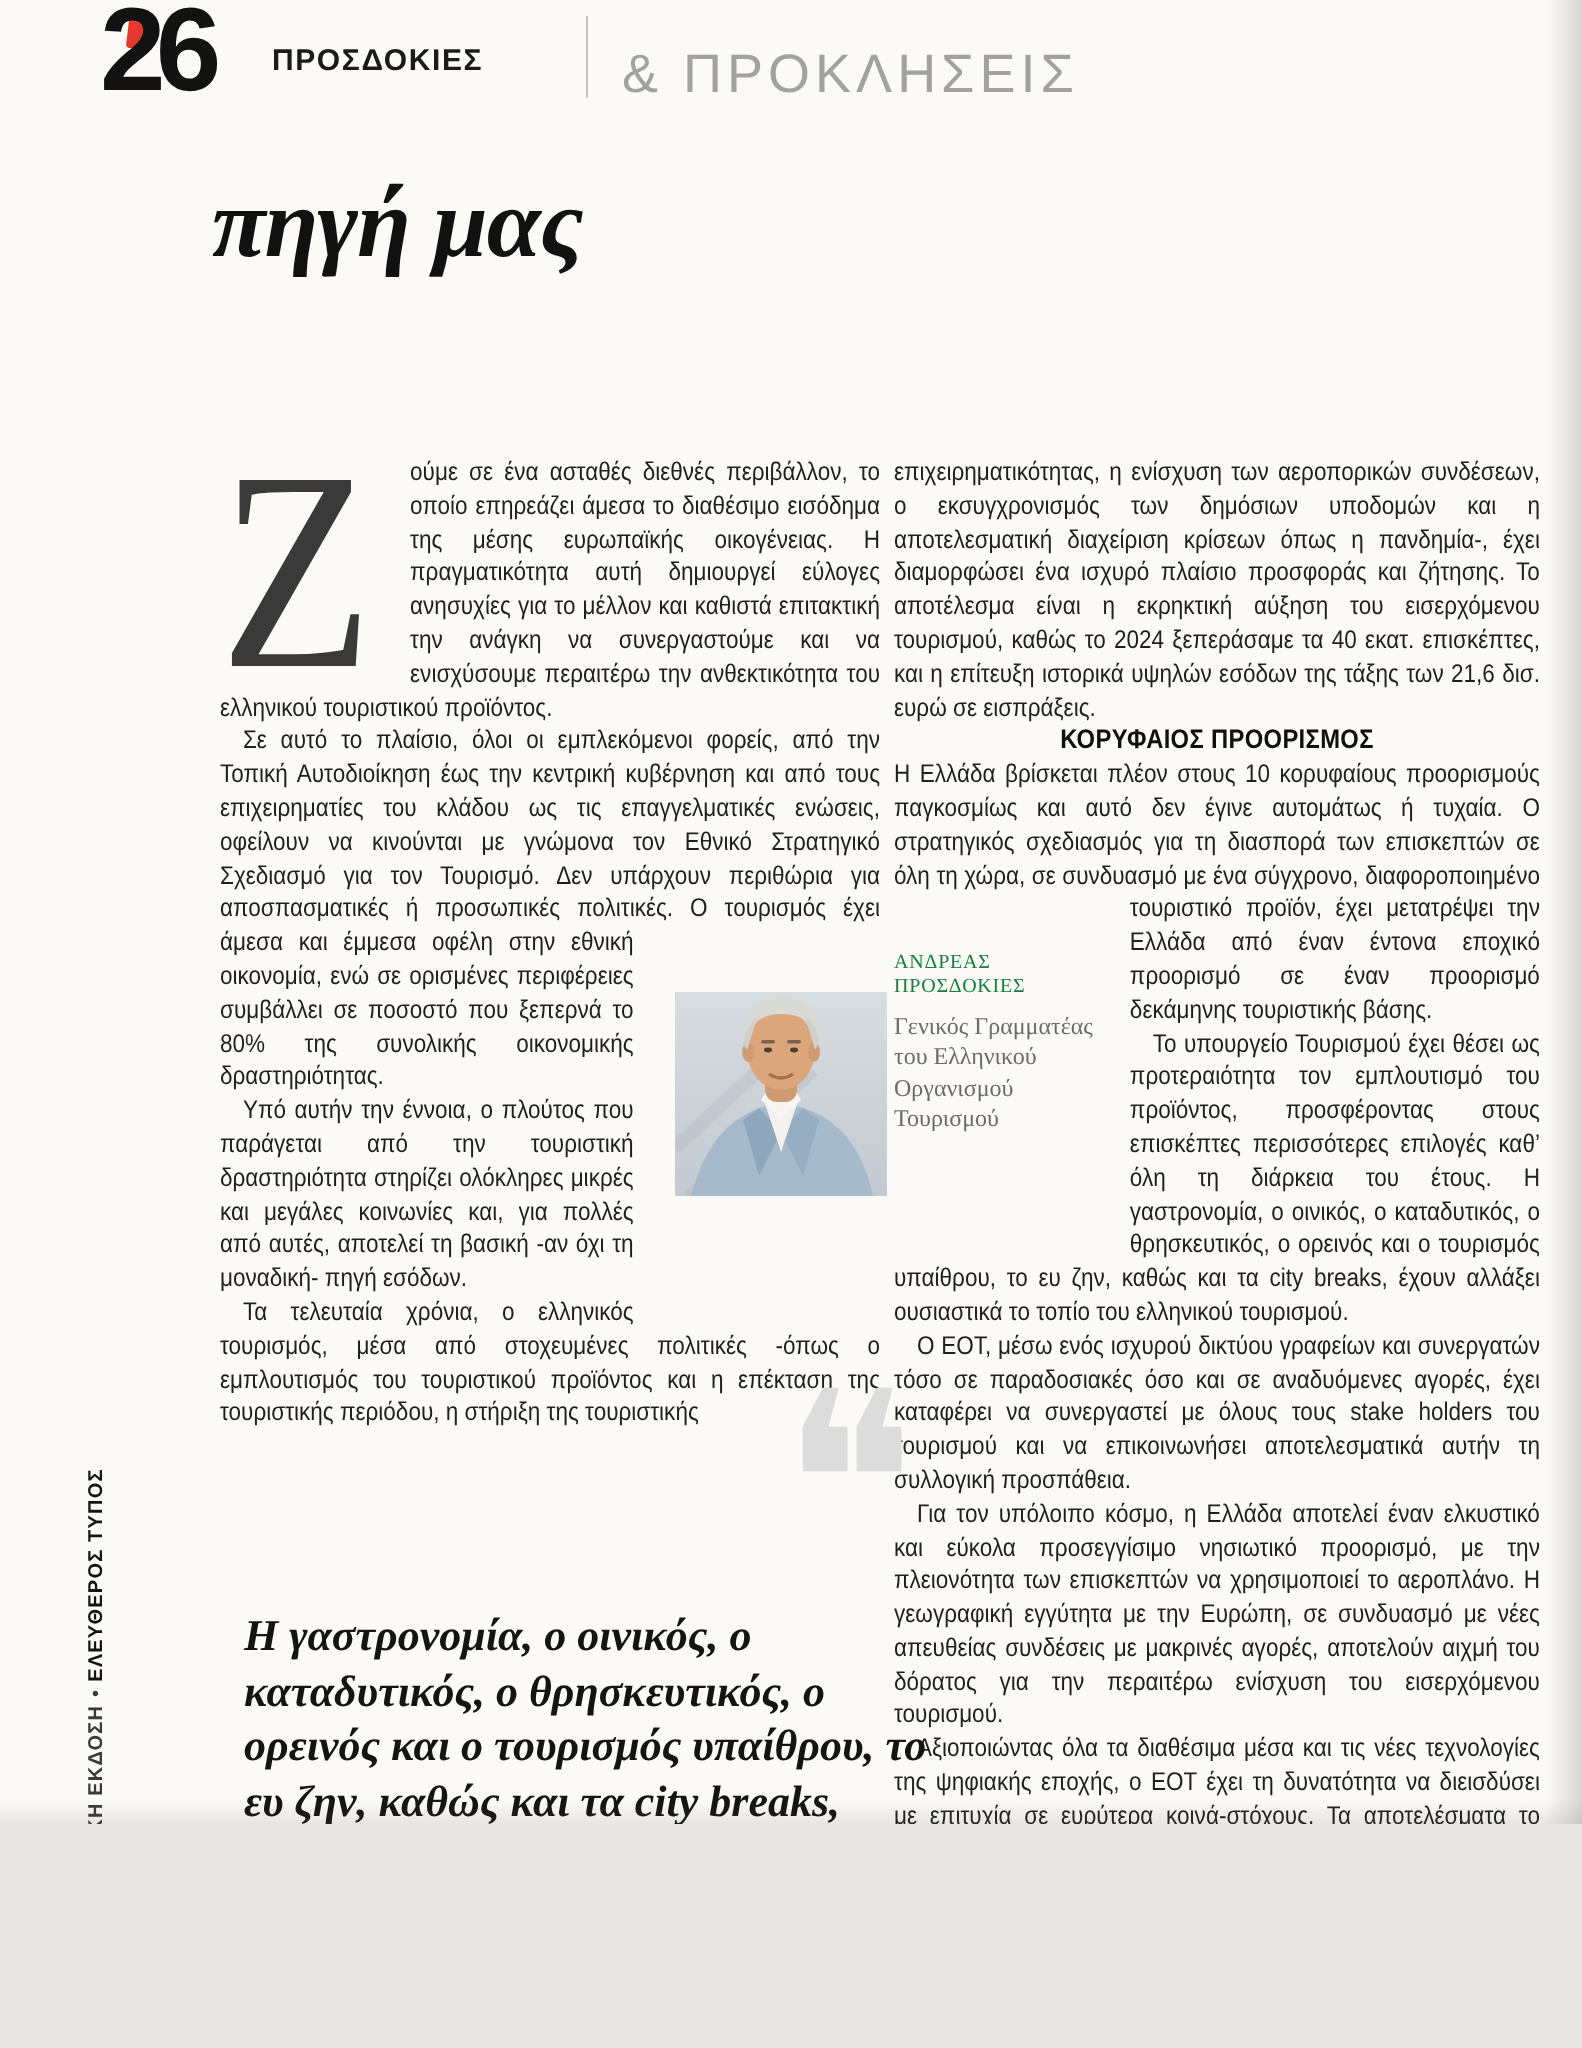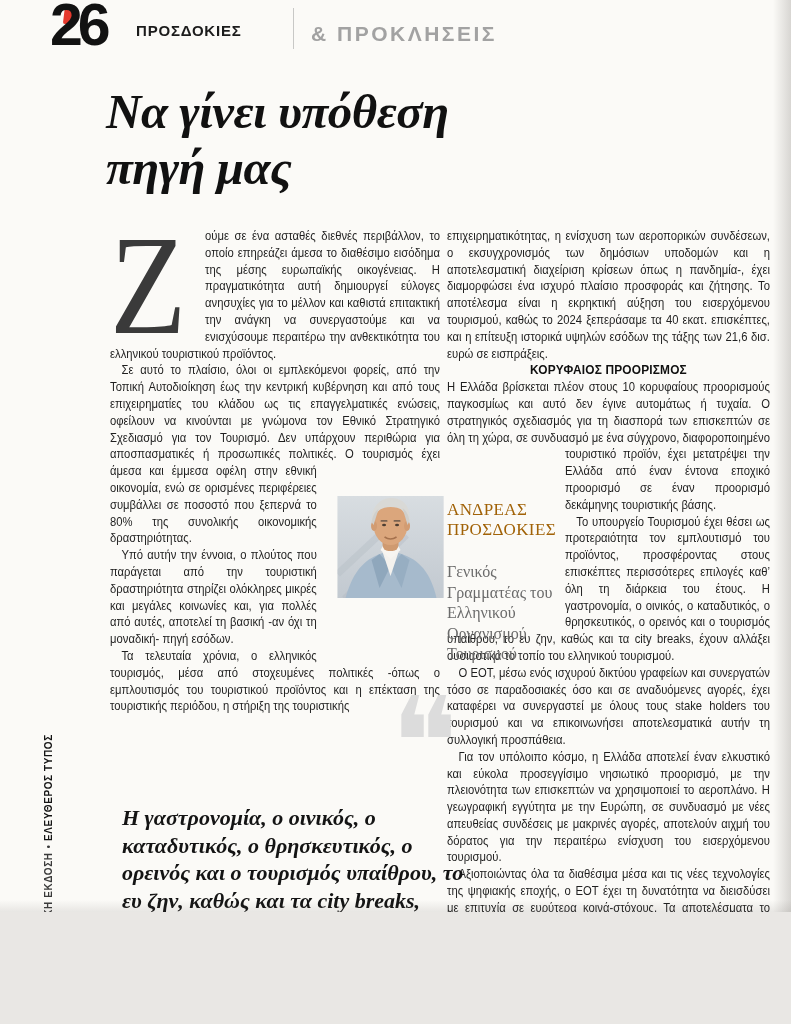--- a/index.html
+++ b/index.html
@@ -9,21 +9,21 @@
   
   .masthead { position:absolute; left:0; top:0; width:791px; height:70px; }
   .logo { position:absolute; left:50px; top:2px; width:90px; height:62px; }
   .logo-apostrophe { position:absolute; left:14px; top:3px; width:10px; height:19px;
     background:#e6392d; border-radius:2px; transform:skewX(-7deg); }
   .logo-year { position:absolute; left:0px; top:-6px; font-size:59px; font-weight:900;
     letter-spacing:-5px; color:#121212; line-height:1; }
   .section-primary { position:absolute; left:136px; top:22px; font-size:15px; font-weight:bold;
     letter-spacing:0.8px; color:#1b1b1b; }
   .header-divider { position:absolute; left:293px; top:8px; width:1px; height:41px; background:#c8c8c6; }
-  .section-secondary { position:absolute; left:311px; top:22px; font-size:21px; font-weight:700;
+  .section-secondary { position:absolute; left:311px; top:22px; font-size:27px; font-weight:400;
     letter-spacing:2.5px; color:#a2a2a2; }
 
   
   .article-title { position:absolute; left:106px; top:84px; width:560px;
     font-family:"Liberation Serif",serif; font-style:italic; font-weight:bold;
     font-size:49px; line-height:56px; color:#111; letter-spacing:-0.5px; }
 
   
   .col { position:absolute; top:228px; text-align:justify; font-size:12.8px; line-height:16.8px;
     color:#1f1f1f; transform:scaleX(0.88); transform-origin:left top; }
@@ -36,23 +36,23 @@
     line-height:98px; color:#3a3a3a; margin:8px 6px 0 0; text-align:left; }
 
   .photo-float { float:right; width:132px; height:190px; margin-left:8px; position:relative; }
   .photo { position:absolute; top:33px; right:-4px; width:106px; height:102px;
     transform:scaleX(1.136); transform-origin:right top; overflow:hidden;
     background:linear-gradient(#d7dce0,#c3cad1); }
   .photo svg { display:block; }
 
   .caption-float { float:left; width:134px; height:172px; padding-top:30px; box-sizing:border-box; }
   .caption-inner { width:110px; transform:scaleX(1.136); transform-origin:left top; text-align:left; }
-  .caption-name { font-family:"Liberation Serif",serif; font-size:17px; line-height:1.18;
-    letter-spacing:0.4px; color:#a16207;margin-top:24px; }
-  .caption-role { margin-top:22px; font-family:"Liberation Serif",serif; font-size:16px;
+  .caption-name { font-family:"Liberation Serif",serif; font-size:10px; line-height:1.18;
+    letter-spacing:0.4px; color:#15803d; }
+  .caption-role { margin-top:6px; font-family:"Liberation Serif",serif; font-size:12px;
     line-height:1.28; color:#6b6b6b; }
 
   .column-heading { text-align:center; font-weight:bold; font-size:13.5px; letter-spacing:0.2px;
     color:#101010; margin:6px 0 4px 0; text-indent:0; }
 
   .end-dot { color:#8f8f8f; font-size:9px; }
 
   
   .pull-quote { position:absolute; left:122px; top:690px; width:344px; }
   .pq-mark { height:108px; text-align:right; padding-right:8px;
@@ -87,21 +87,20 @@
     <div class="logo">
       <div class="logo-apostrophe"></div>
       <div class="logo-year">26</div>
     </div>
     <div class="section-primary">ΠΡΟΣΔΟΚΙΕΣ</div>
     <div class="header-divider"></div>
     <div class="section-secondary">&amp; ΠΡΟΚΛΗΣΕΙΣ</div>
   </div>
 
   <div class="article-title">
-    <div>Να γίνει υπόθεση</div>
     <div>πηγή μας</div>
   </div>
 
   <div class="col col-left">
     <p><span class="dropcap">Ζ</span><span>ούμε σε ένα ασταθές διεθνές περιβάλλον, το οποίο επηρεάζει άμεσα το διαθέσιμο εισόδημα της μέσης ευρωπαϊκής οικογένειας. Η πραγματικότητα αυτή δημιουργεί εύλογες ανησυχίες για το μέλλον και καθιστά επιτακτική την ανάγκη να συνεργαστούμε και να ενισχύσουμε περαιτέρω την ανθεκτικότητα του ελληνικού τουριστικού προϊόντος.</span></p>
     <p class="indent"><span>Σε αυτό το πλαίσιο, όλοι οι εμπλεκόμενοι φορείς, από την Τοπική Αυτοδιοίκηση έως την κεντρική κυβέρνηση και από τους επιχειρηματίες του κλάδου ως τις επαγγελματικές ενώσεις, οφείλουν να κινούνται με γνώμονα τον Εθνικό Στρατηγικό Σχεδιασμό για τον Τουρισμό. Δεν υπάρχουν περιθώρια για αποσπασματικές ή προσωπικές πολιτικές. Ο τουρισμός έχει άμεσα και έμμεσα οφέλη στην εθνική </span><span class="photo-float">
           <span class="photo">
             <svg width="106" height="102" viewBox="0 0 106 102" xmlns="http://www.w3.org/2000/svg">
         <defs>
           <linearGradient id="sky" x1="0" y1="0" x2="0" y2="1">

